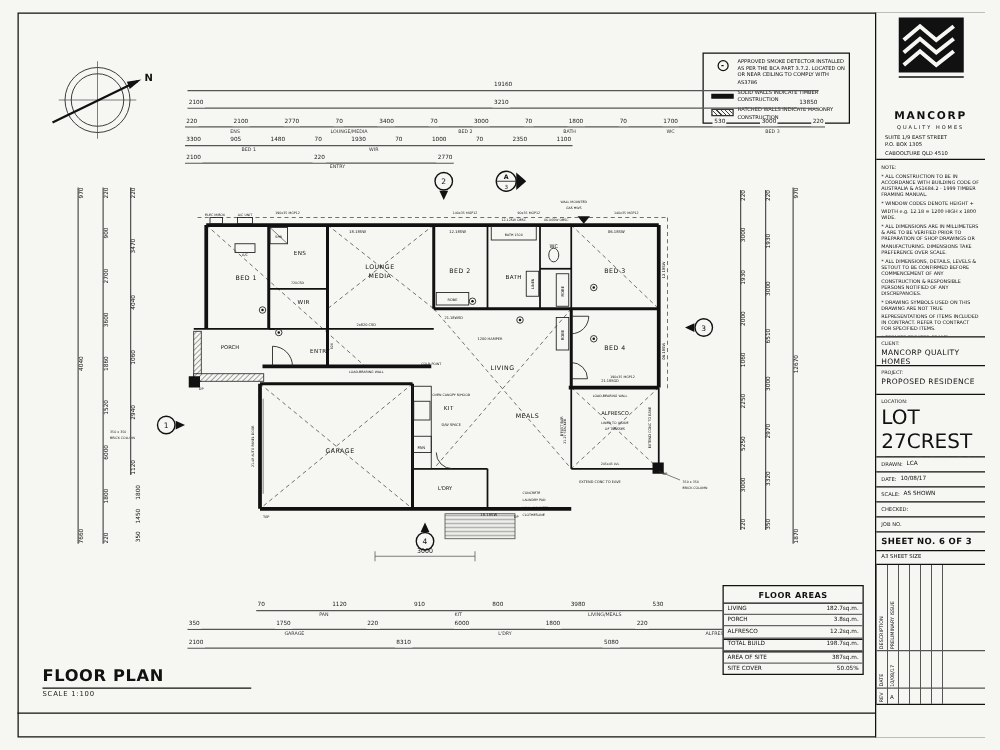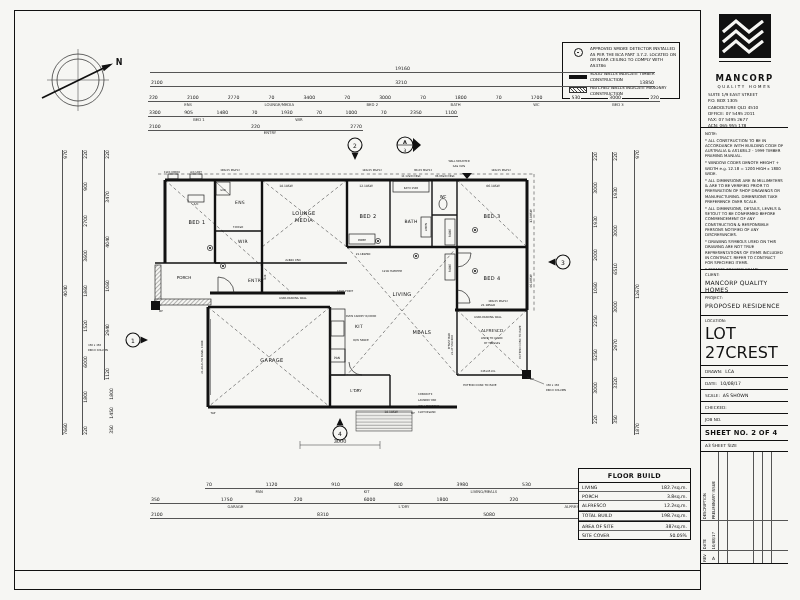--- a/index.html
+++ b/index.html
@@ -41,21 +41,21 @@
 
   
   .fp-wrap { position:absolute; left:34px; top:534px; }
   .fp-title { font-size:13px; font-weight:bold; letter-spacing:.5px; border-bottom:1.4px solid #111; padding:0 70px 1px 0; }
   .fp-scale { font-size:5.5px; letter-spacing:.6px; margin-top:2px; color:#222; }
 
   
   .tb { position:absolute; left:700px; top:10px; width:88px; height:580px; border-left:1.4px solid #111; background:#f6f6f3; }
   .tb-sec { border-bottom:1px solid #111; overflow:hidden; }
   .tb-logo { height:118px; text-align:center; padding-top:4px; }
-  .brand { font-size:8.5px; font-weight:bold; letter-spacing:1.4px; margin-top:3px; }
+  .brand { font-size:8.5px; font-weight:bold; letter-spacing:1.4px; margin-top:18px; }
   .tag { font-size:4px; letter-spacing:1.6px; margin-top:1px; }
   .addr { margin-top:3px; text-align:left; padding:0 7px; font-size:4.2px; line-height:1.5; }
   .addr span { display:block; }
   .tb-notes { height:142px; padding:3px 4px; font-size:3.9px; line-height:1.3; }
   .tb-notes .nhead { display:block; margin-bottom:1.5px; }
   .tb-notes span { display:block; margin-bottom:2.6px; }
   .tb-client,.tb-project { height:23px; padding:2px 4px; }
   .tb-location { height:50px; padding:2px 4px; }
   .tlab { font-size:3.9px; color:#222; display:block; }
   .tval { font-size:6px; letter-spacing:.3px; margin-top:1.5px; display:block; }
@@ -523,21 +523,21 @@
       <span>ALFRESCO</span>
     </div>
   <div class="dimrow" style="left:150px;top:512px;width:512px">
       <span>2100</span>
       <span>8310</span>
       <span>5080</span>
       <span>3670</span>
     </div>
 
   <div class="fa">
-    <div class="fa-title">FLOOR BUILD</div>
+    <div class="fa-title">FLOOR AREAS</div>
     <div class="fa-row">
       <span>LIVING</span>
       <span>182.7sq.m.</span>
     </div>
     <div class="fa-row">
       <span>PORCH</span>
       <span>3.8sq.m.</span>
     </div>
     <div class="fa-row">
       <span>ALFRESCO</span>
@@ -550,20 +550,24 @@
     <div class="fa-row strong">
       <span>AREA OF SITE</span>
       <span>387sq.m.</span>
     </div>
     <div class="fa-row">
       <span>SITE COVER</span>
       <span>50.05%</span>
     </div>
   </div>
 
+  <div class="fp-wrap">
+    <div class="fp-title">FLOOR PLAN</div>
+    <div class="fp-scale">SCALE  1:100</div>
+  </div>
 
   <div class="tb">
     <div class="tb-sec tb-logo">
       <svg style="position:static" width="52" height="52" viewBox="0 0 52 52">
         <rect x="0" y="0" width="52" height="44" fill="#111"></rect>
         <polyline points="4,18 17,7 30,18 44,7" fill="none" stroke="#f6f6f3" stroke-width="3.2"></polyline>
         <polyline points="4,28 17,17 30,28 44,17" fill="none" stroke="#f6f6f3" stroke-width="3.2"></polyline>
         <polyline points="4,38 17,27 30,38 44,27" fill="none" stroke="#f6f6f3" stroke-width="3.2"></polyline>
         <line x1="0" y1="47.5" x2="52" y2="47.5" stroke="#111" stroke-width="1.2"></line>
       </svg>
@@ -612,21 +616,21 @@
     <div class="inf">
       <span class="l">SCALE:</span>
       <span class="v">AS SHOWN</span>
     </div>
     <div class="inf">
       <span class="l">CHECKED:</span>
     </div>
     <div class="inf">
       <span class="l">JOB NO.</span>
     </div>
-    <div class="tb-sec tb-sheetno">SHEET NO. 2 OF 4</div>
+    <div class="tb-sec tb-sheetno">SHEET NO. 6 OF 3</div>
     <div class="tb-sec tb-a3">A3 SHEET SIZE</div>
     <div class="rev">
       <div class="h1"></div>
         <div class="h2"></div>
       <span class="rot lab1">REV</span>
       <span class="rot lab2">DATE</span>
       <span class="rot lab3">DESCRIPTION</span>
       <span class="d1">A</span>
       <span class="rot d2">10/08/17</span>
       <span class="rot d3">PRELIMINARY ISSUE</span>

